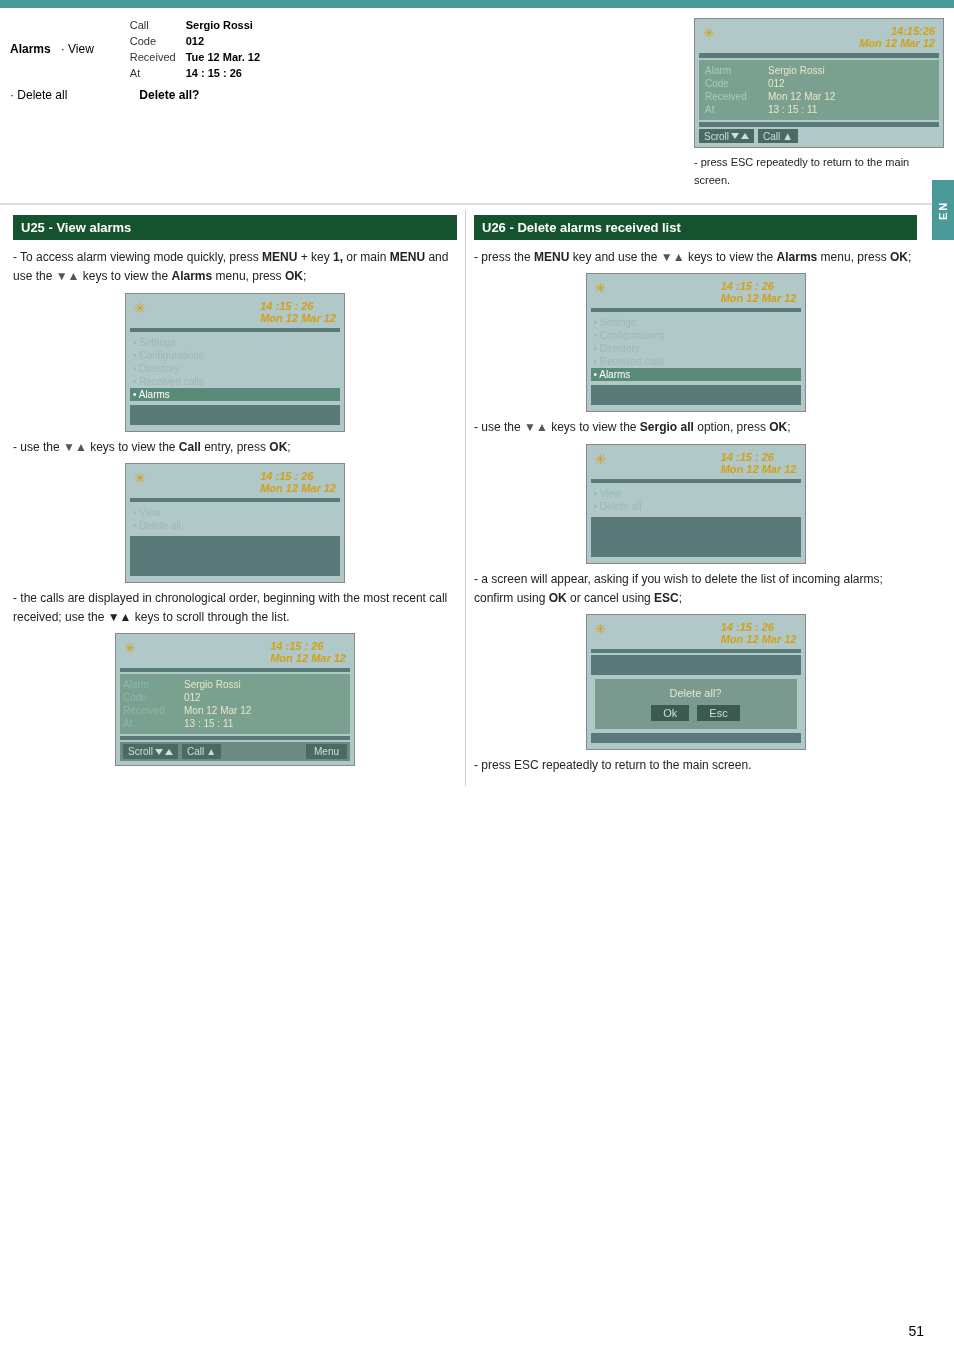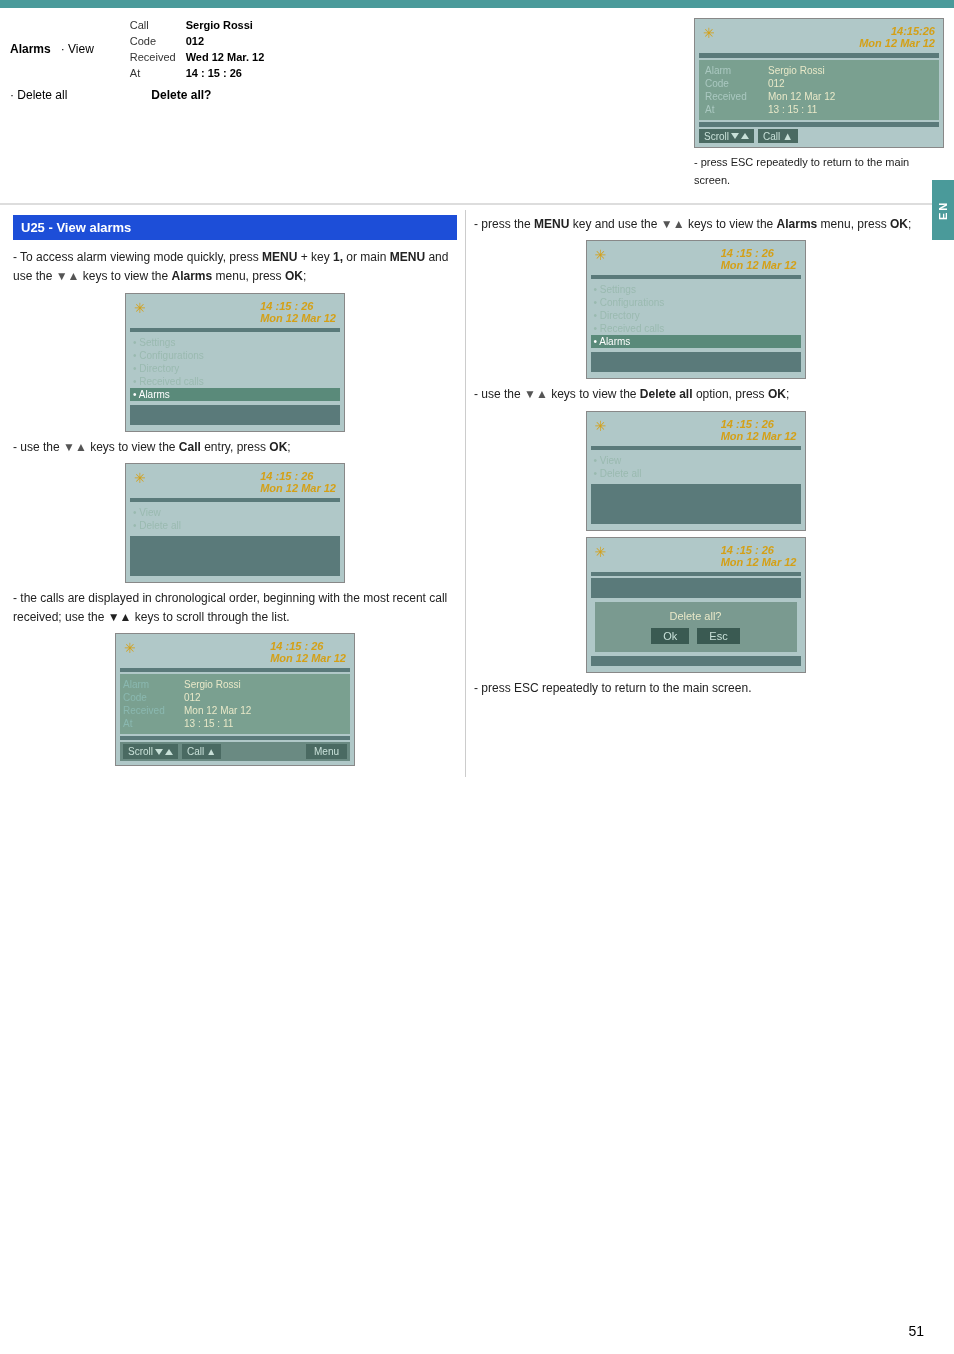--- a/index.html
+++ b/index.html
@@ -100,21 +100,21 @@
       padding: 5px 8px;
     }
 
     .col-right {
       width: 460px;
       padding: 5px 8px;
       border-left: 1px solid #ccc;
     }
 
     .section-title {
-      background: #1d4ed8;
+      background: #14532d;
       color: #fff;
       font-weight: bold;
       font-size: 13px;
       padding: 5px 8px;
       margin-bottom: 8px;
     }
 
     .para {
       font-size: 12px;
       line-height: 1.6;
@@ -187,31 +187,31 @@
             <tr>
           <td>Call</td>
           <td style="font-weight:bold;">Sergio Rossi</td>
         </tr>
         <tr>
           <td>Code</td>
           <td style="font-weight:bold;">012</td>
         </tr>
         <tr>
           <td>Received</td>
-          <td style="font-weight:bold;">Wed 12 Mar. 12</td>
+          <td style="font-weight:bold;">Tue 12 Mar. 12</td>
         </tr>
         <tr>
           <td>At</td>
           <td style="font-weight:bold;">14 : 15 : 26</td>
         </tr>
       </tbody>
         </table>
     </div>
 
-    <div style="display:flex; gap:24px; align-items:center;">
+    <div style="display:flex; gap:12px; align-items:center;">
       <span style="font-size:12px;">· Delete all</span>
       <span style="font-weight:bold; font-size:12px; margin-left:60px;">Delete all?</span>
     </div>
   </div>
 
   <div style="width:250px;">
     <div class="mock-screen-lg">
       <div style="display:flex; justify-content:space-between; padding:2px 4px;">
         <span style="color:#d4a017; font-size:14px;">✳</span>
         <div style="text-align:right;">
@@ -356,20 +356,21 @@
           <div style="background:#4a6a62; color:#c8e0d8; font-size:10px; padding:2px 8px; margin-left:auto;">
             <span>Menu</span>
           </div>
         </div>
       </div>
     </div>
 
   </div>
 
   <div class="col-right">
+    <div class="section-title">U26 - Delete alarms received list</div>
 
     <p class="para">
       <span>- press the </span><b>MENU</b><span> key and use the </span><span style="color:#555;">▼▲</span><span> keys to view the </span><b>Alarms</b><span> menu, press </span><b>OK</b><span>;</span>
     </p>
 
     <div class="centered-screen">
       <div style="background:#b0c8c8; border:1px solid #888; width:220px; padding:4px;">
         <div style="display:flex; justify-content:space-between; padding:2px 4px;">
           <span style="color:#d4a017; font-size:14px;">✳</span>
           <div>
@@ -383,41 +384,44 @@
           <div style="color:#9abab0; font-size:10px; padding:1px 3px;">• Configurations</div>
           <div style="color:#9abab0; font-size:10px; padding:1px 3px;">• Directory</div>
           <div style="color:#9abab0; font-size:10px; padding:1px 3px;">• Received calls</div>
           <div style="background:#5a8a7a; color:#fff; font-size:10px; padding:1px 3px;">• Alarms</div>
         </div>
         <div style="background:#5a7a7a; height:20px; margin:2px 0;"></div>
       </div>
     </div>
 
     <p class="para">
-      <span>- use the </span><span style="color:#555;">▼▲</span><span> keys to view the </span><b>Delete all</b><span> option, press </span><b>OK</b><span>;</span>
+      <span>- use the </span><span style="color:#555;">▼▲</span><span> keys to view the </span><b>Sergio all</b><span> option, press </span><b>OK</b><span>;</span>
     </p>
 
     <div class="centered-screen">
       <div style="background:#b0c8c8; border:1px solid #888; width:220px; padding:4px;">
         <div style="display:flex; justify-content:space-between; padding:2px 4px;">
           <span style="color:#d4a017; font-size:14px;">✳</span>
           <div>
             <div style="color:#d4a017; font-style:italic; font-weight:bold; font-size:11px;">14 :15 : 26</div>
             <div style="color:#d4a017; font-style:italic; font-weight:bold; font-size:11px;">Mon 12 Mar 12</div>
           </div>
         </div>
         <div style="background:#5a7a7a; height:4px; margin:2px 0;"></div>
         <div style="padding:2px 0;">
           <div style="color:#9abab0; font-size:10px; padding:1px 3px;">• View</div>
           <div style="color:#9abab0; font-size:10px; padding:1px 3px;">• Delete all</div>
         </div>
         <div style="background:#5a7a7a; height:40px; margin:2px 0;"></div>
       </div>
     </div>
 
+    <p class="para">
+      <span>- a screen will appear, asking if you wish to delete the list of incoming alarms; confirm using </span><b>OK</b><span> or cancel using </span><b>ESC</b><span>;</span>
+    </p>
 
     <div class="centered-screen">
       <div style="background:#b0c8c8; border:1px solid #888; width:220px; padding:4px;">
         <div style="display:flex; justify-content:space-between; padding:2px 4px;">
           <span style="color:#d4a017; font-size:14px;">✳</span>
           <div>
             <div style="color:#d4a017; font-style:italic; font-weight:bold; font-size:11px;">14 :15 : 26</div>
             <div style="color:#d4a017; font-style:italic; font-weight:bold; font-size:11px;">Mon 12 Mar 12</div>
           </div>
         </div>

